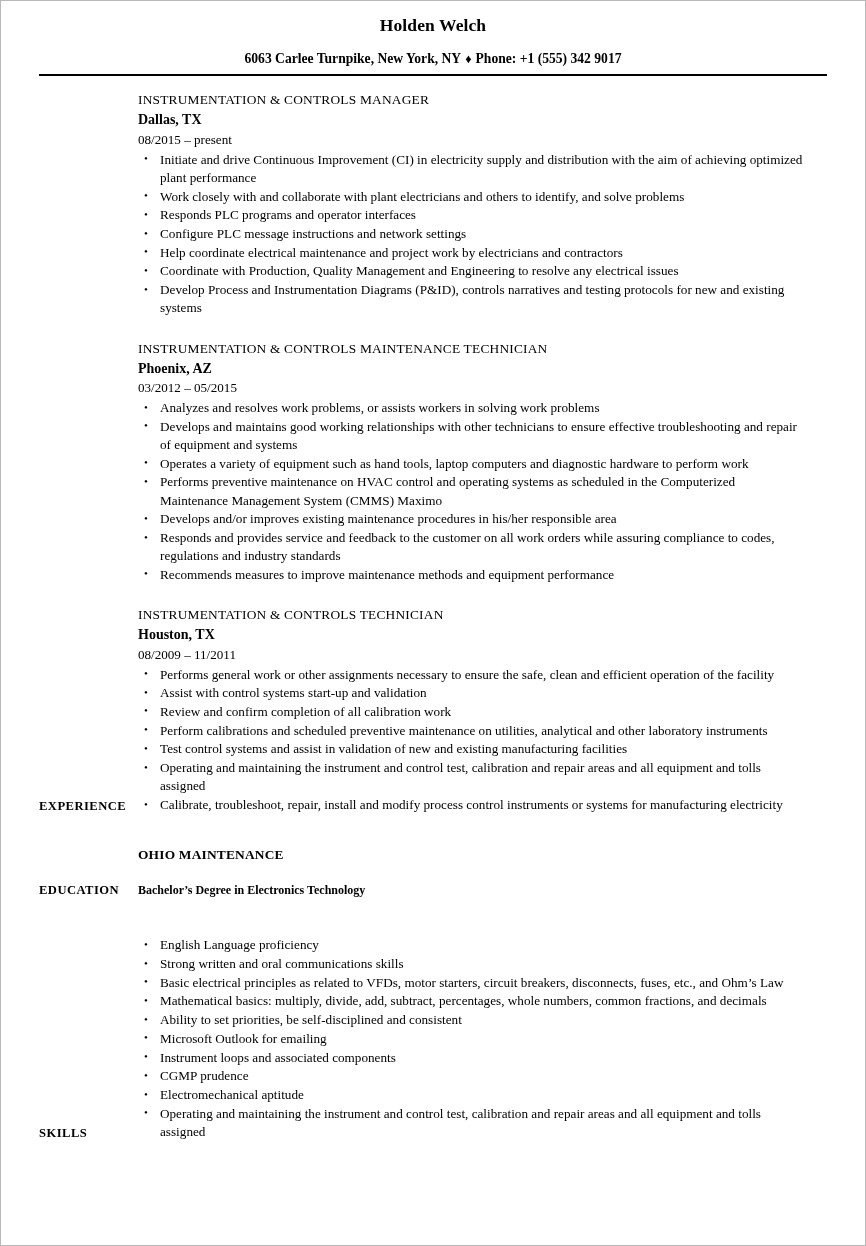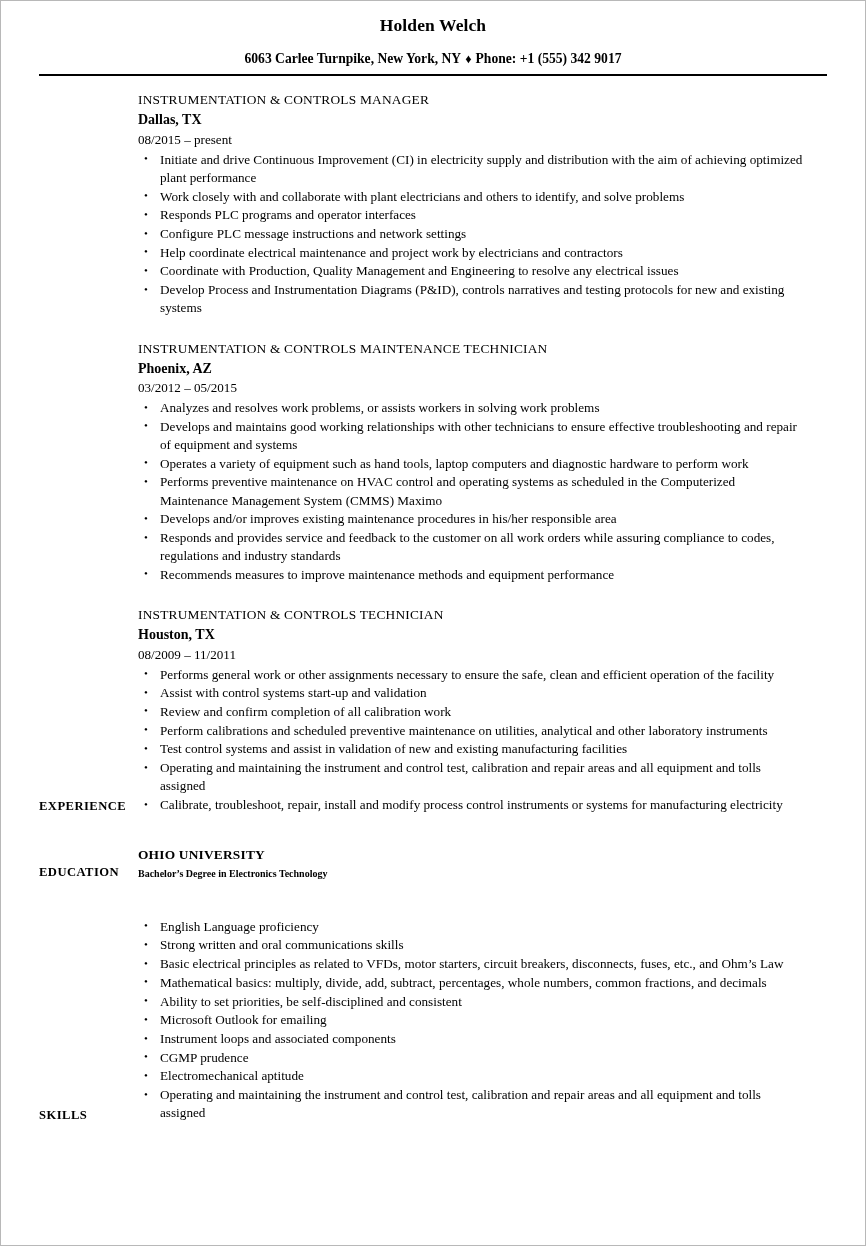--- a/index.html
+++ b/index.html
@@ -132,24 +132,24 @@
 
   
   #education-section { margin-top: 32px; }
   .edu-school {
     font-size: 13.4px;
     font-weight: bold;
     letter-spacing: 0.2px;
     line-height: 1.3;
   }
   .edu-degree {
-    font-size: 10px;
-    font-weight: bold;
-    line-height: 1.3;
-    margin-top: 3px;
+    font-size: 12px;
+    font-weight: bold;
+    line-height: 1.3;
+    margin-top: 19px;
   }
 
   
   #skills-section { margin-top: 26px; }
   #skills-section ul.bullets { margin-top: 12px; }
 </style>
 </head>
 <body>
 
 <div class="page">
@@ -212,21 +212,21 @@
           </div>
         </div>
     </div>
 
     <div class="section" id="education-section">
       <div class="section-label-col">
         <div class="section-label">EDUCATION</div>
       </div>
       <div class="section-body-col" id="education-body">
           <div>
-            <div class="edu-school">OHIO UNIVERSITY</div>
+            <div class="edu-school">OHIO MAINTENANCE</div>
             <div class="edu-degree">Bachelor’s Degree in Electronics Technology</div>
           </div>
         </div>
     </div>
 
     <div class="section" id="skills-section">
       <div class="section-label-col">
         <div class="section-label">SKILLS</div>
       </div>
       <div class="section-body-col" id="skills-body">

